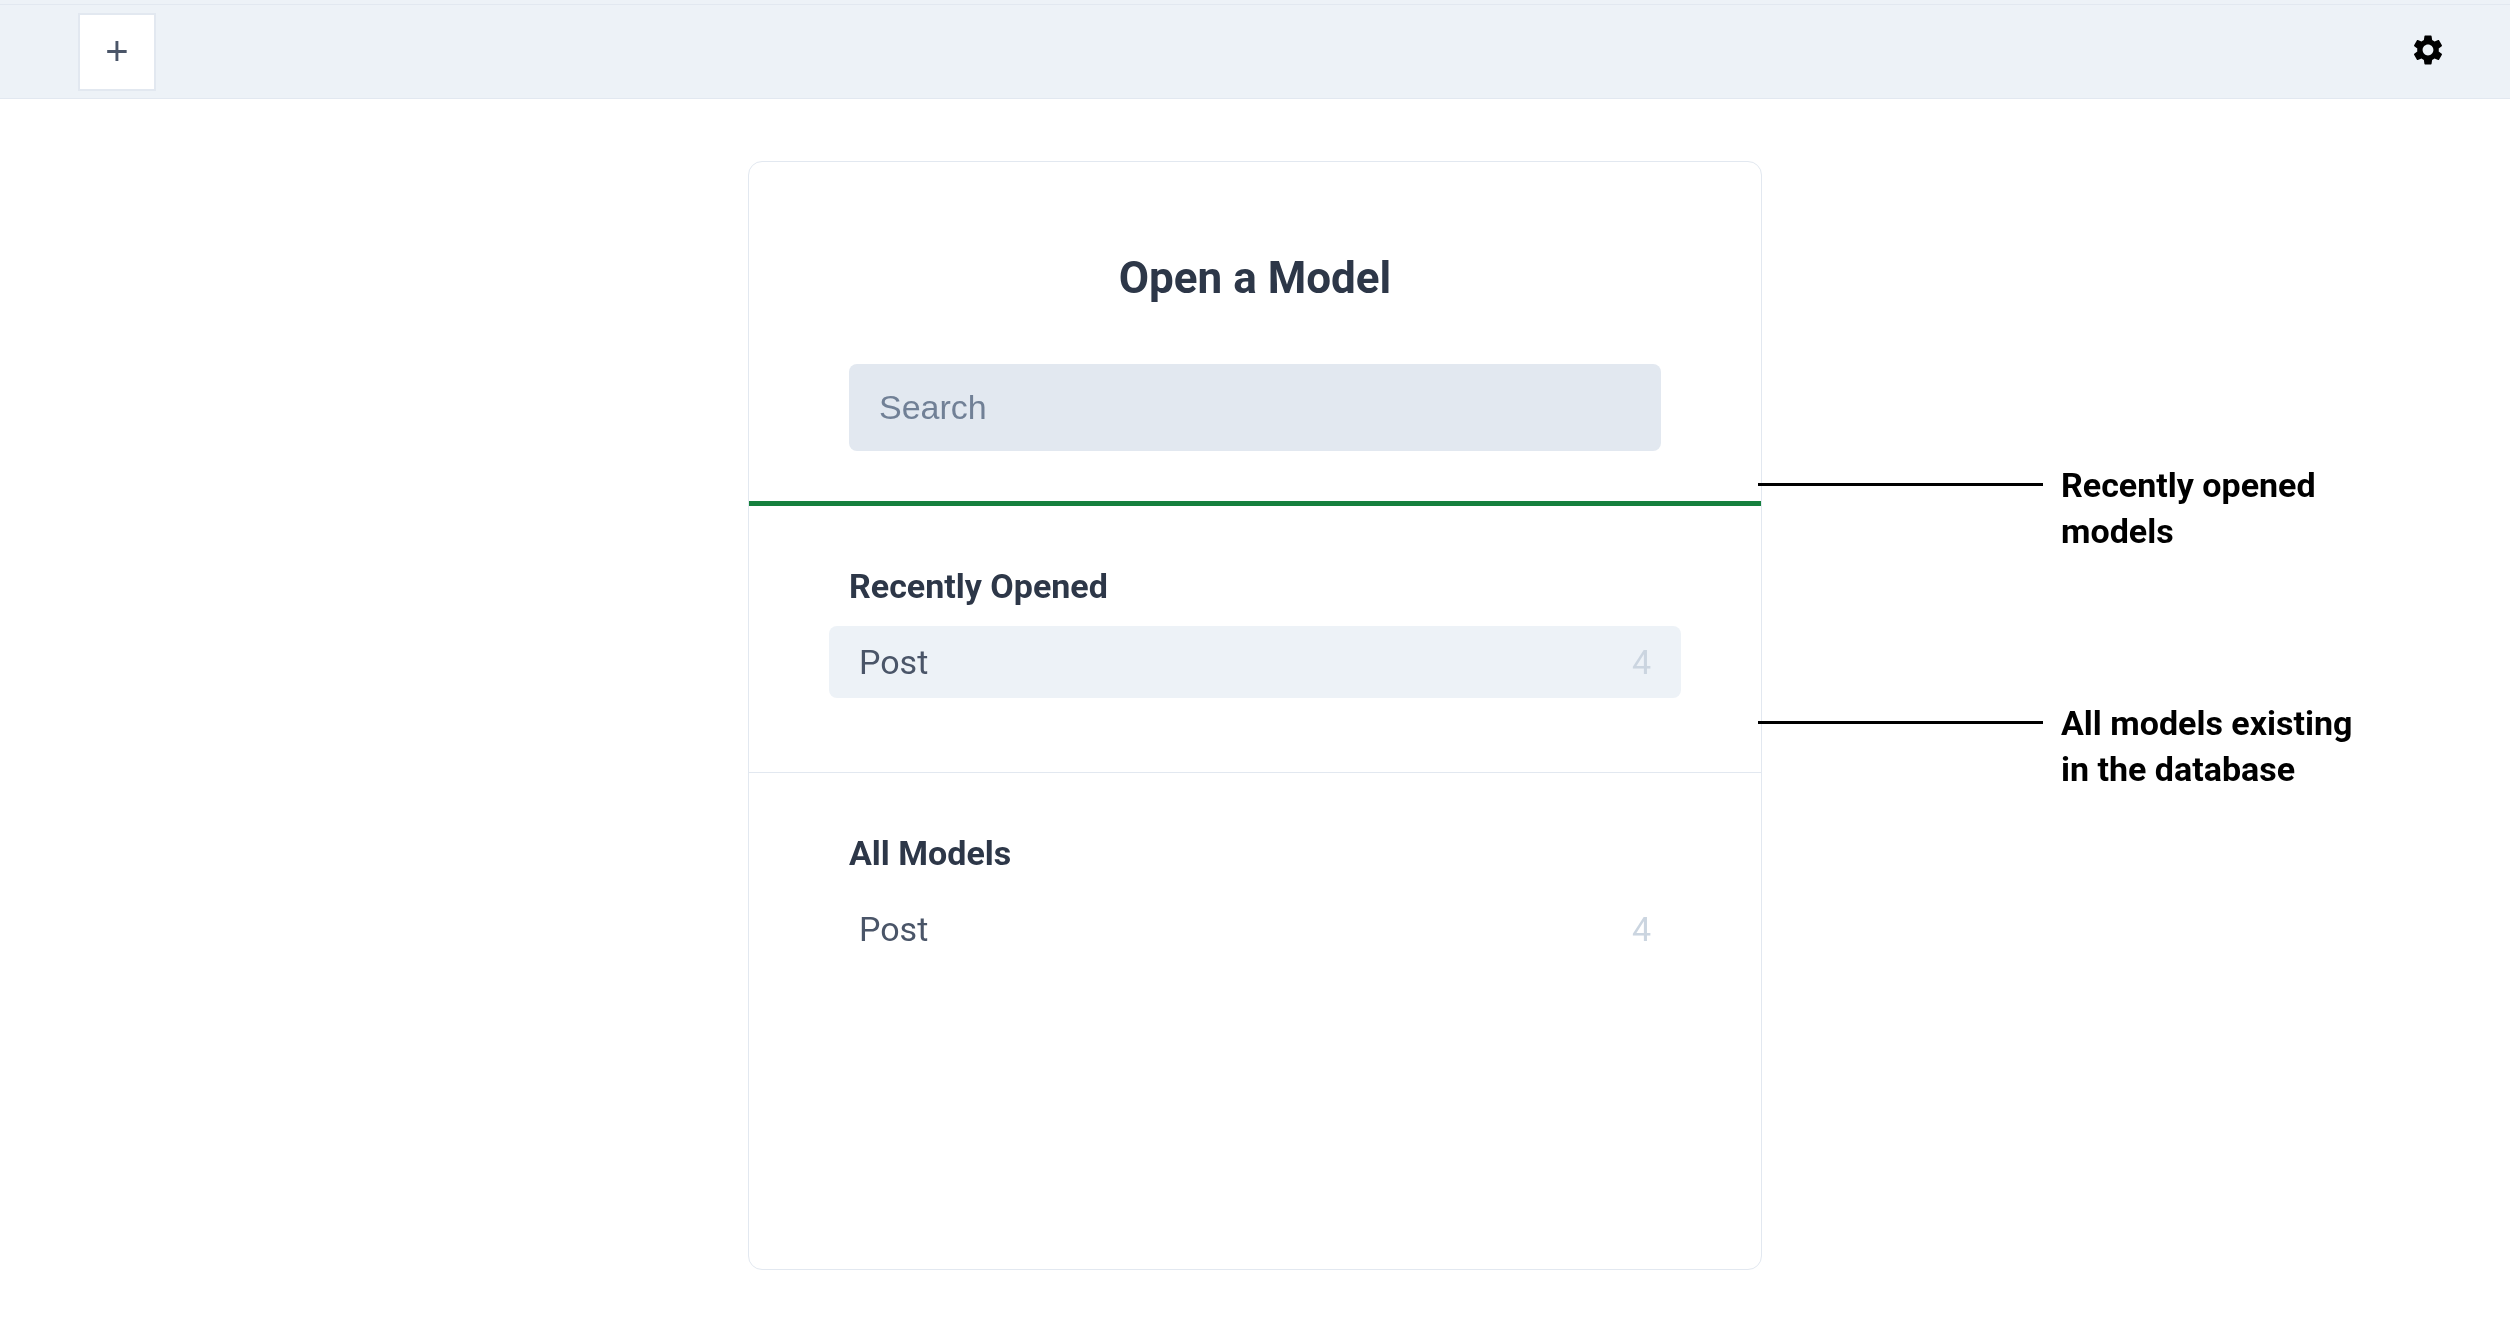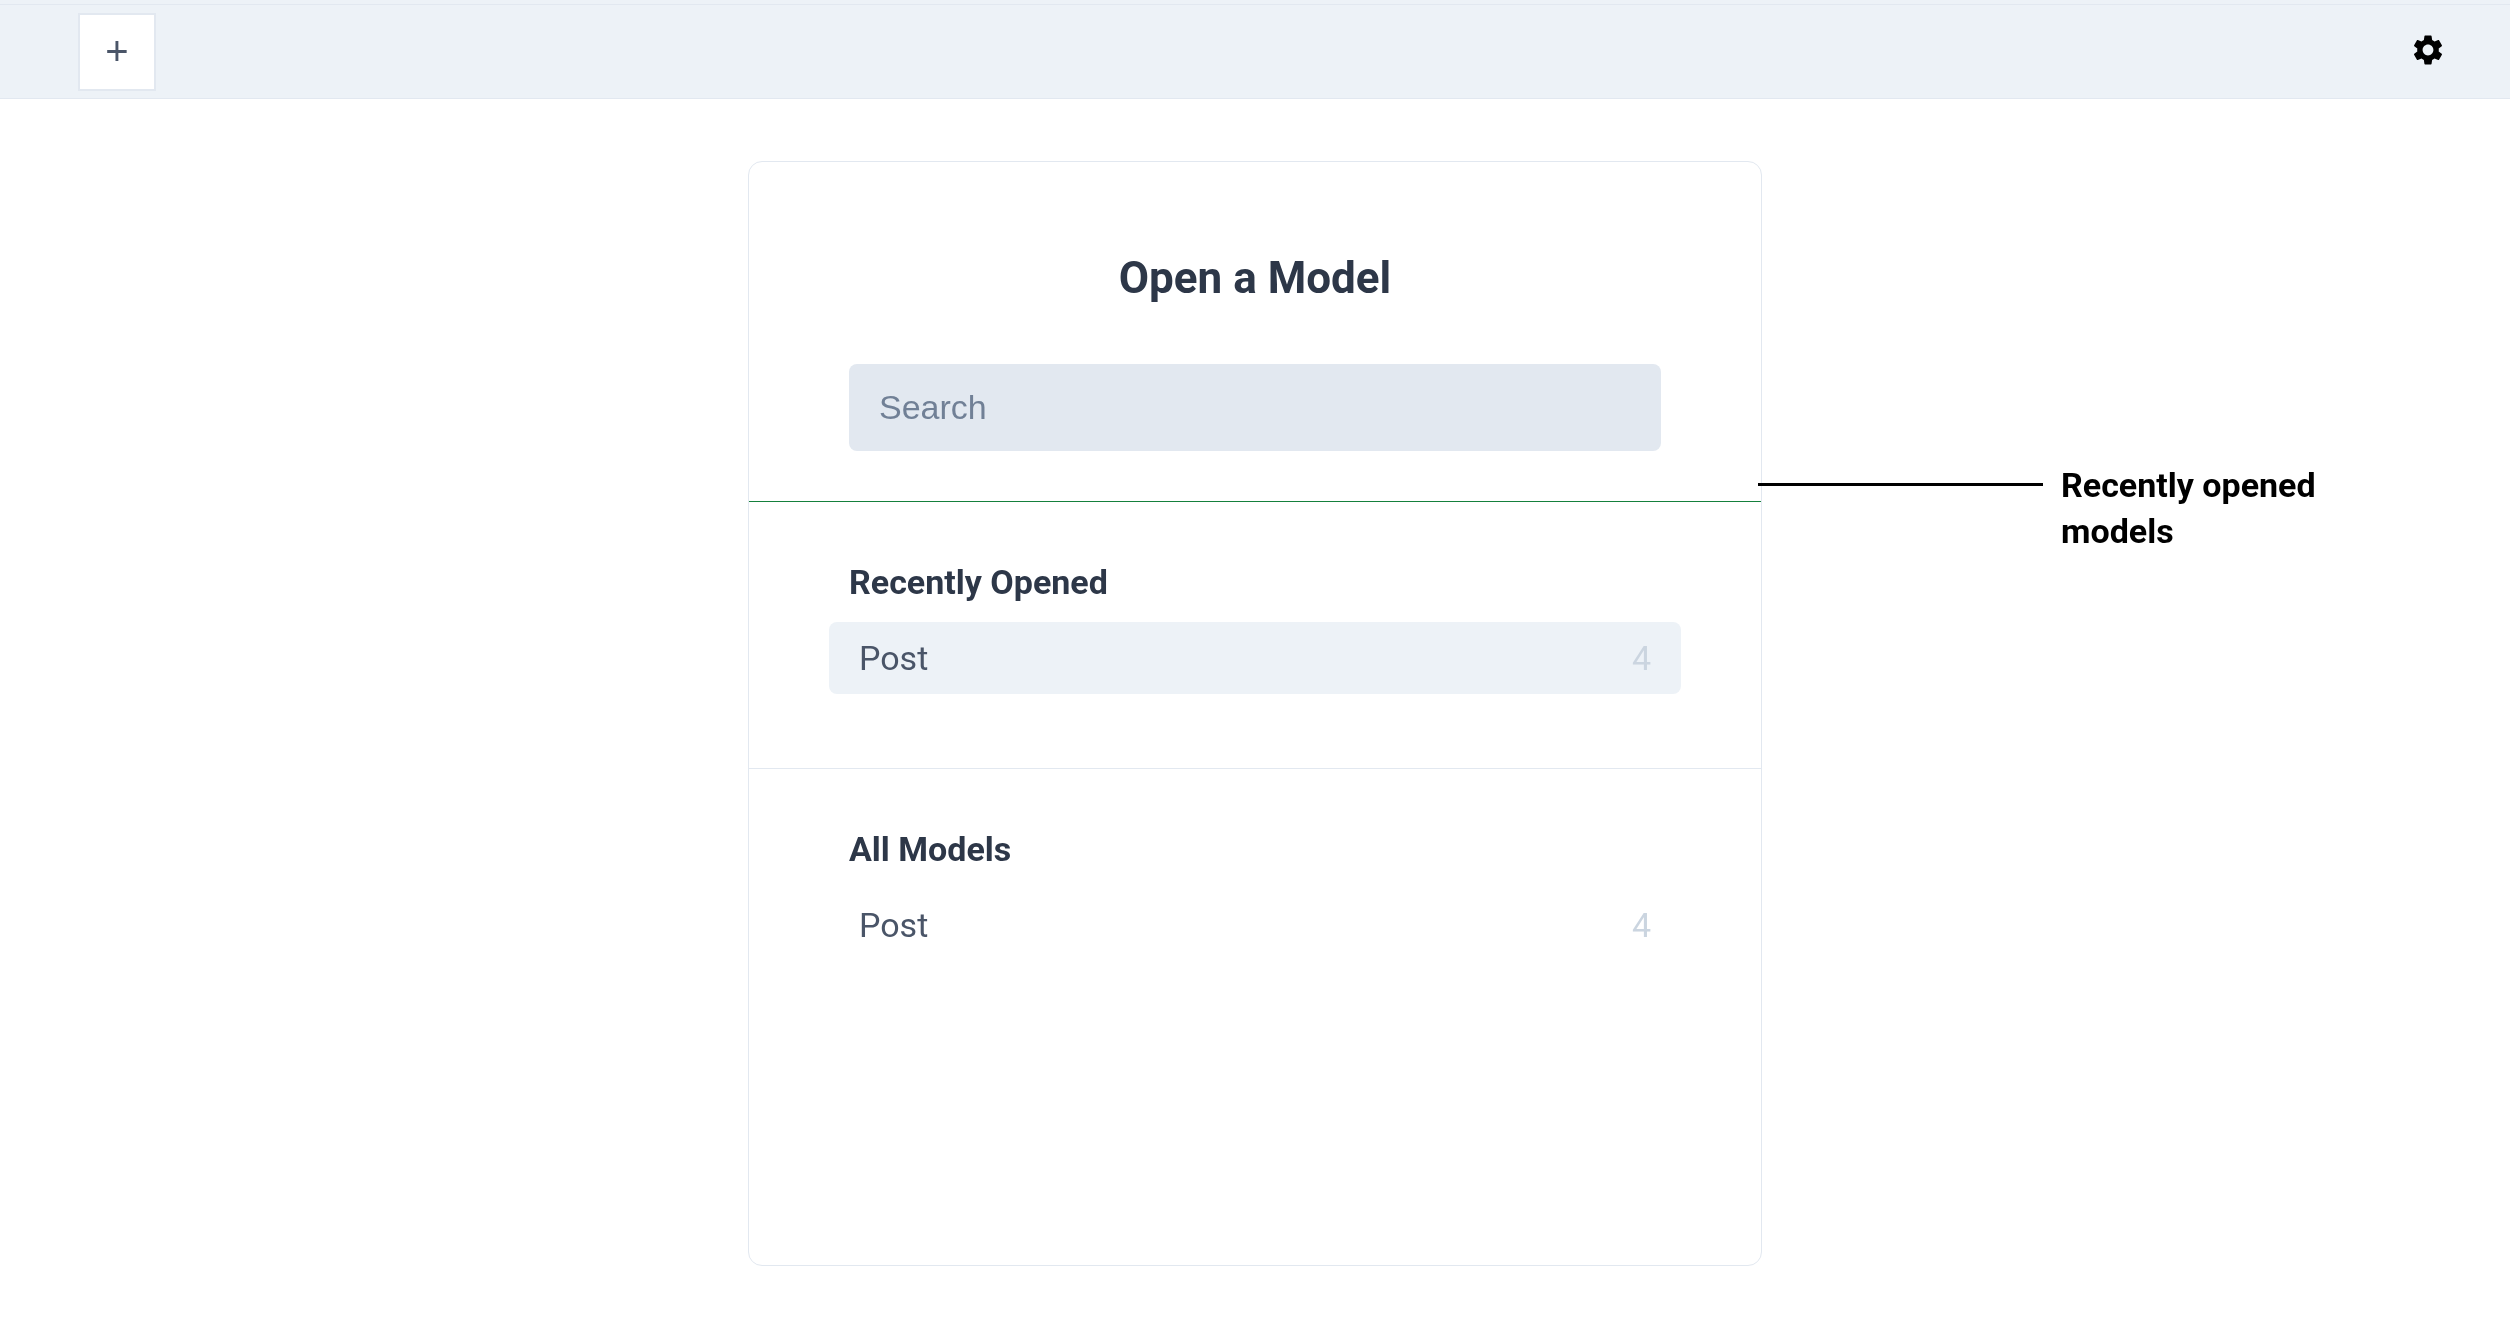--- a/index.html
+++ b/index.html
@@ -66,21 +66,21 @@
     .modal {
       width: 1014px;
       background: #ffffff;
       border: 1px solid #e2e8f0;
       border-radius: 14px;
       position: relative;
     }
     .modal-header {
       padding: 90px 100px 50px 100px;
       text-align: center;
-      border-bottom: 1px solid #15803d;
+      border-bottom: 5px solid #15803d;
     }
     .modal-title {
       font-size: 44px;
       font-weight: 700;
       color: #2d3748;
       margin-bottom: 60px;
     }
     .search-input {
       width: 100%;
       height: 87px;
@@ -208,14 +208,18 @@
           <span class="model-count">4</span>
         </div>
       </div>
     </div>
 
     <div class="annotation annotation-1">
       <div class="annotation-line"></div>
       <div class="annotation-text">Recently opened<br>models</div>
     </div>
 
+    <div class="annotation annotation-2">
+      <div class="annotation-line"></div>
+      <div class="annotation-text">All models existing<br>in the database</div>
+    </div>
   </div>
 </div>
 
 </body></html>

